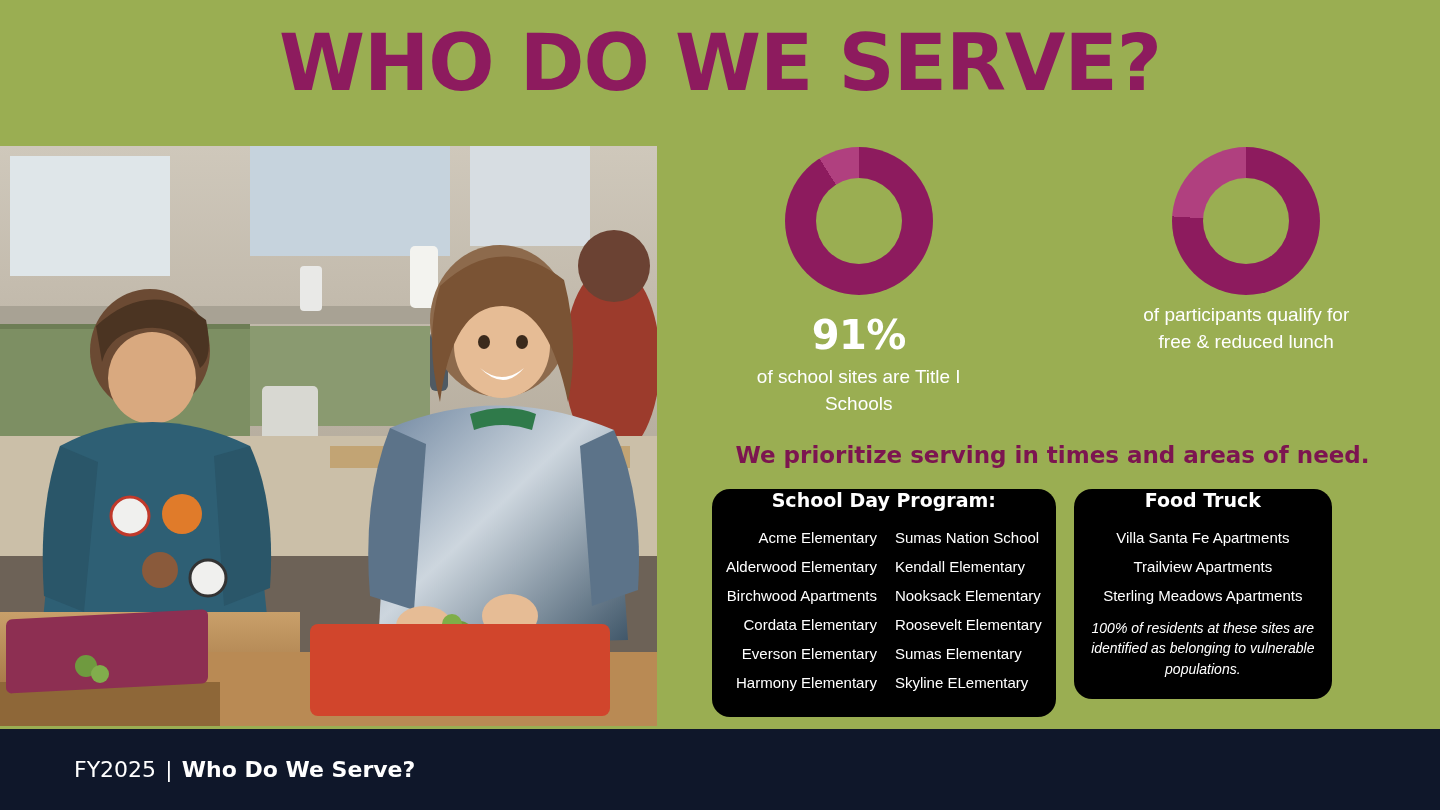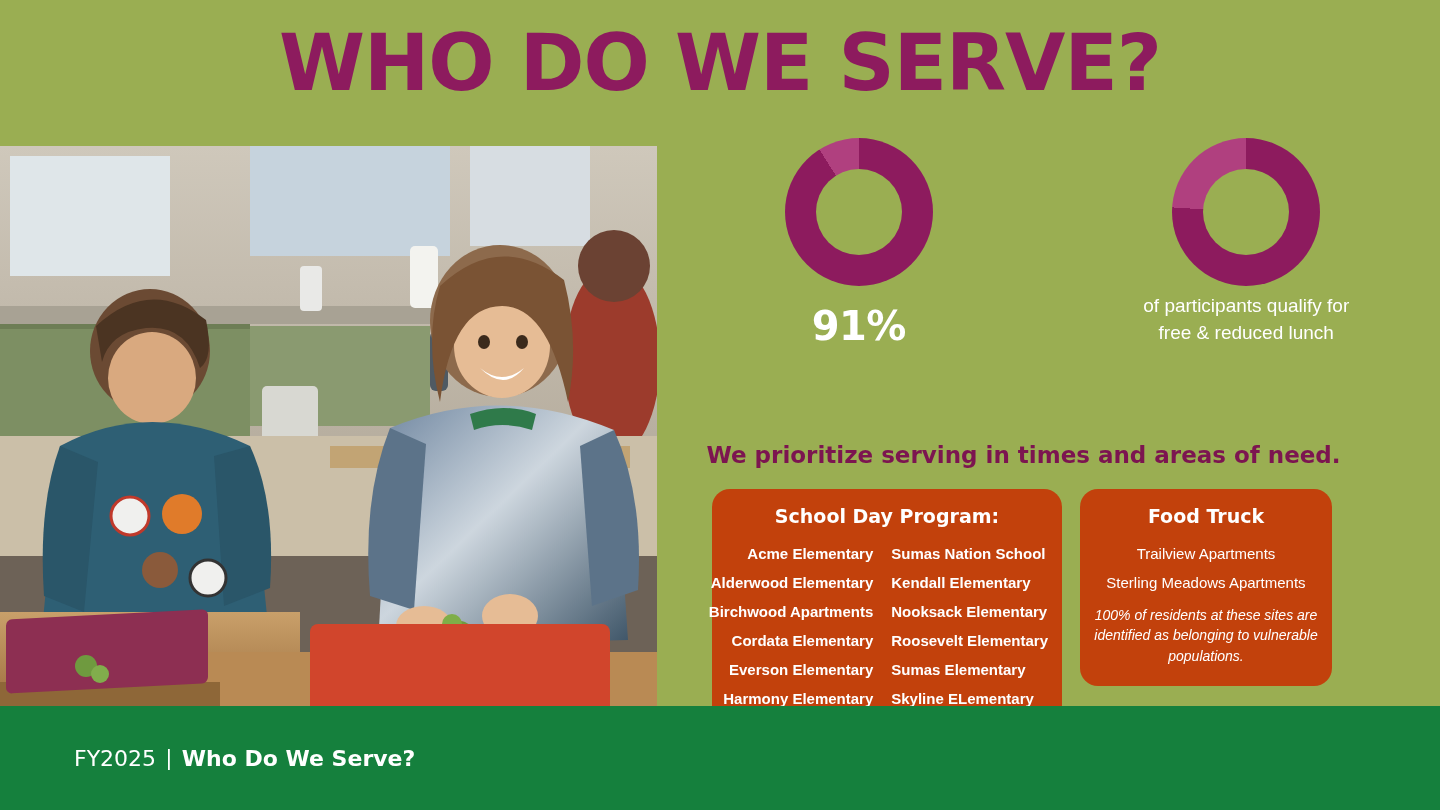--- a/index.html
+++ b/index.html
@@ -33,21 +33,21 @@
     left: 0; top: 146px;
     width: 657px; height: 580px;
     overflow: hidden;
     background: #6d6257;
   }
   .photo svg { display: block; }
 
   
   .stats {
     position: absolute;
-    left: 665px; top: 137px;
+    left: 665px; top: 146px;
     width: 775px;
     display: flex;
     justify-content: space-around;
   }
   .stat {
     width: 232px;
     text-align: center;
   }
   .donut-wrap {
     height: 150px;
@@ -80,58 +80,57 @@
   .stat-desc {
     margin-top: 6px;
     font-size: 19px;
     line-height: 1.42;
     color: #ffffff;
   }
 
   
   .tagline {
     position: absolute;
-    left: 636px; top: 442px;
+    left: 665px; top: 442px;
     width: 775px;
     text-align: center;
     font-size: 23px;
     font-weight: 700;
     color: #7c1550;
     font-family: "DejaVu Sans", sans-serif;
   }
 
   
   .cards {
     position: absolute;
     left: 712px; top: 489px;
     width: 620px;
     display: flex;
     gap: 18px;
     align-items: flex-start;
   }
   .card {
-    background: #c2410c;
+    background: #000000;
     border-radius: 18px;
-    padding: 16px 14px 20px;
+    padding: 0 14px 20px;
   }
   .card-school { width: 350px; }
   .card-truck  { width: 288px; }
   .card-title {
     text-align: center;
     font-size: 19px;
     font-weight: 700;
     color: #ffffff;
     font-family: "DejaVu Sans", sans-serif;
     margin-bottom: 12px;
   }
   .school-cols {
     display: flex;
     gap: 18px;
-    justify-content: flex-end;
-    font-weight: bold;
+    justify-content: center;
   }
   .school-col { display: flex; flex-direction: column; }
   .school-col.left { align-items: flex-end; }
   .school-col.right { align-items: flex-start; }
   .school-item {
     font-size: 15px;
     color: #ffffff;
     line-height: 1.0;
     padding: 7px 0;
     white-space: nowrap;
@@ -151,22 +150,22 @@
     font-style: italic;
     color: #ffffff;
     text-align: center;
     line-height: 1.45;
   }
 
   
   .footer {
     position: absolute;
     left: 0; bottom: 0;
-    width: 1440px; height: 104px;
-    background: #15803d;
+    width: 1440px; height: 81px;
+    background: #0f172a;
     display: flex;
     align-items: center;
     padding-left: 74px;
   }
   .footer-fy {
     font-size: 22px;
     color: #ffffff;
     font-family: "DejaVu Sans", sans-serif;
   }
   .footer-sep {
@@ -285,20 +284,21 @@
       <path d="M350 682 q26 -8 44 4 q-24 12 -44 -4 z" fill="#e0842e"></path>
     </svg>
   </div>
 
   <div class="stats">
     <div class="stat">
       <div class="donut-wrap">
         <div class="donut" id="donut0" style="background: conic-gradient(rgb(141, 27, 94) 0deg, rgb(141, 27, 94) 327.6deg, rgb(176, 64, 127) 327.6deg, rgb(176, 64, 127) 360deg);"></div>
       </div>
       <div class="stat-pct">91%</div>
+      <div class="stat-desc">of school sites are Title I Schools</div>
     </div>
     <div class="stat">
       <div class="donut-wrap">
         <div class="donut" id="donut1" style="background: conic-gradient(rgb(141, 27, 94) 0deg, rgb(141, 27, 94) 273.6deg, rgb(176, 64, 127) 273.6deg, rgb(176, 64, 127) 360deg);"></div>
       </div>
       <div class="stat-desc">of participants qualify for free &amp; reduced lunch</div>
     </div>
   </div>
 
   <div class="tagline">We prioritize serving in times and areas of need.</div>
@@ -323,20 +323,21 @@
           <div class="school-item">Roosevelt Elementary</div>
           <div class="school-item">Sumas Elementary</div>
           <div class="school-item">Skyline ELementary</div>
         </div>
       </div>
     </div>
 
     <div class="card card-truck">
       <div class="card-title">Food Truck</div>
       <div class="truck-list">
+        <div class="truck-item">Villa Santa Fe Apartments</div>
         <div class="truck-item">Trailview Apartments</div>
         <div class="truck-item">Sterling Meadows Apartments</div>
       </div>
       <div class="truck-note">100% of residents at these sites are identified as belonging to vulnerable populations.</div>
     </div>
 
   </div>
 
   <div class="footer">
     <span class="footer-fy">FY2025</span>

